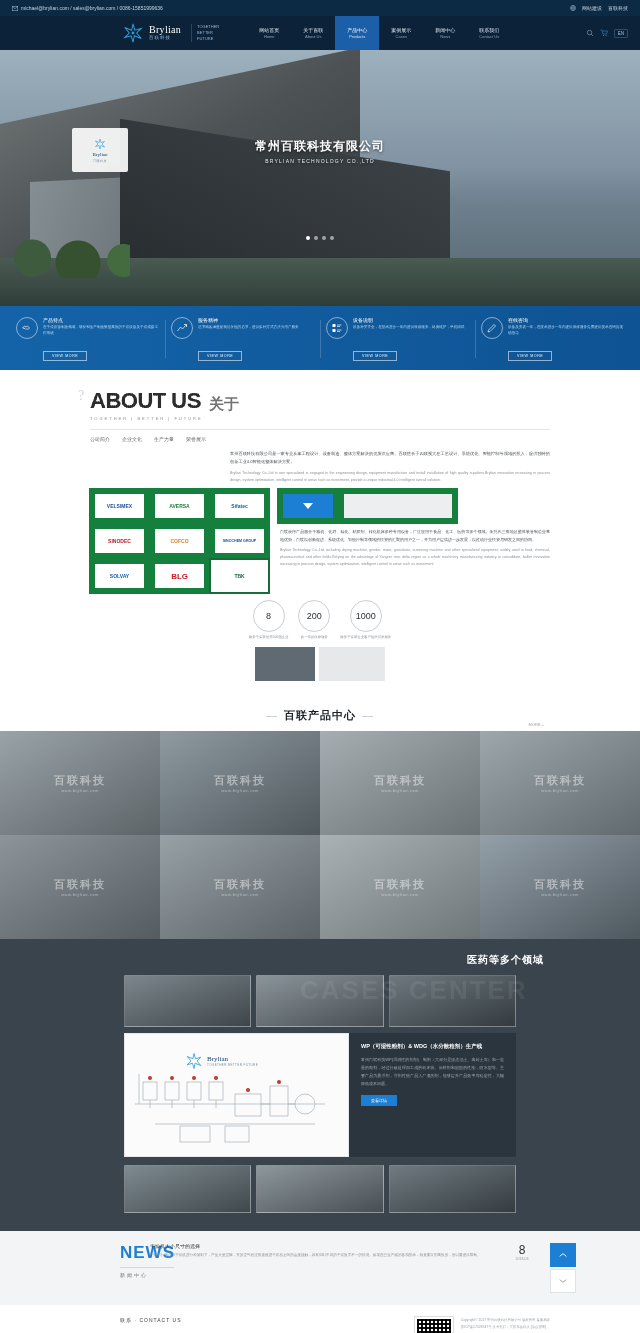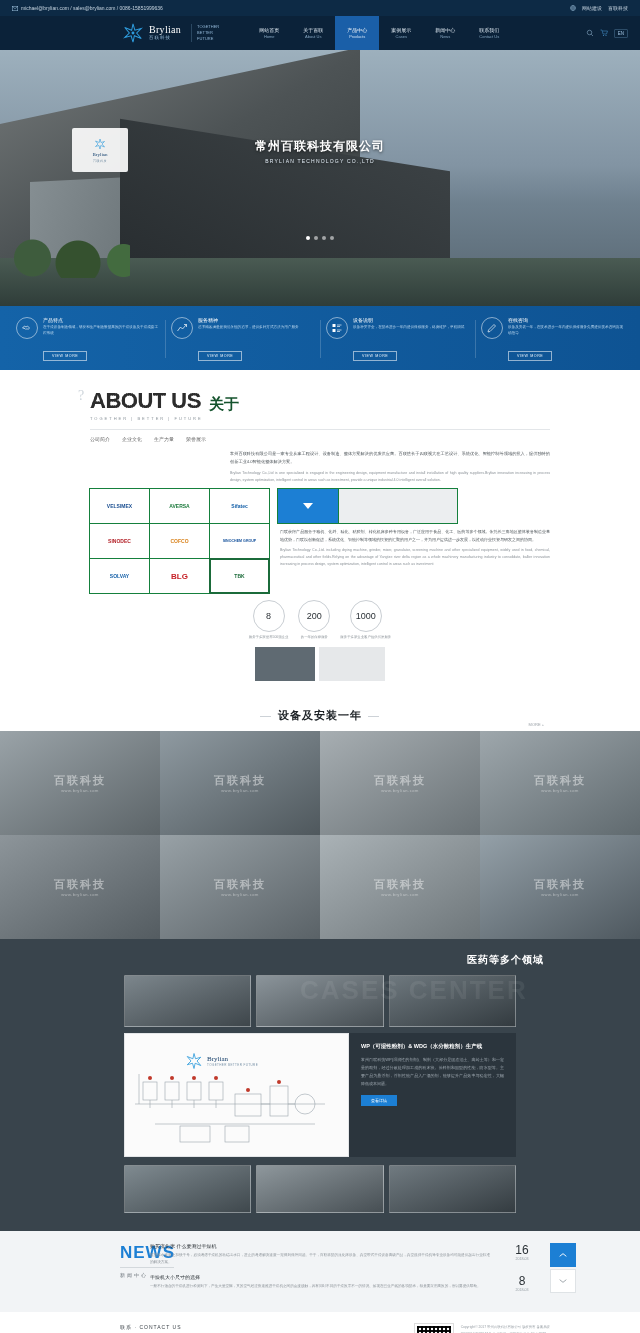--- a/index.html
+++ b/index.html
@@ -128,36 +128,36 @@
   .about-head { padding: 0 90px; position: relative; }
   .about-q { position: absolute; left: 78px; top: 0; font-size: 14px; color: #cfd6dc; font-family: "Liberation Serif", serif; }
   .about-title { display: flex; align-items: flex-end; gap: 8px; }
   .about-us {
     font-size: 22px; font-weight: bold; letter-spacing: -.5px;
     color: transparent; -webkit-text-stroke: 0px;
     background: repeating-linear-gradient(90deg,#2c2c2c 0 1px, transparent 1px 2px), #2c2c2c;
     -webkit-background-clip: text; background-clip: text;
     font-family: "Liberation Sans", sans-serif;
   }
-  .about-cn { font-size: 15px; font-weight: bold; color: #14532d; }
+  .about-cn { font-size: 15px; font-weight: bold; color: #737373; }
   .about-sub { font-size: 4px; color: #8b949b; letter-spacing: 2px; margin-top: 2px; }
   .about-divider { height: 1px; background: #e3e6e9; margin: 8px 90px 6px; }
   .about-tabs { display: flex; gap: 12px; padding: 0 90px; font-size: 5px; color: #666; }
   .about-tabs span { cursor: pointer; }
 
   .about-body { display: flex; gap: 10px; padding: 8px 90px 0; }
   .about-right { flex: 1; }
   .about-p-cn { font-size: 4.2px; color: #4b5257; line-height: 1.9; text-align: justify; }
   .about-p-en { font-size: 3.6px; color: #8b9298; line-height: 1.85; text-align: justify; margin-top: 4px; }
 
   
   .brands { padding: 6px 90px 0; }
   .brand-row { display: flex; gap: 0; }
   .brand {
-    width: 62px; height: 36px; border: 1px solid #15803d; margin: -1px 0 0 -1px;
+    width: 62px; height: 36px; border: 6px solid #15803d; margin: -1px 0 0 -1px;
     display: flex; align-items: center; justify-content: center; background: #fff;
     font-size: 5px; font-weight: bold; position: relative; overflow: hidden;
   }
   .brand.blue { background: #1c7fd4; }
   .brand.gray { background: #eceef0; }
   .brand .arrow { width: 0; height: 0; border-left: 5px solid transparent; border-right: 5px solid transparent; border-top: 6px solid #fff; }
 
   .stats { display: flex; gap: 10px; justify-content: center; margin: 6px 0 2px; }
   .stat { text-align: center; }
   .stat-circle {
@@ -466,21 +466,21 @@
     </div>
 
     <div style="display:flex;justify-content:center;gap:4px;padding:6px 0 0;">
       <div style="width:60px;height:34px;background:#5f6a72;"></div>
       <div style="width:66px;height:34px;background:#e6e8ea;"></div>
     </div>
   </div>
 
   <div>
     <div class="prod-head">
-      <span class="prod-title">设备及安装一年</span>
+      <span class="prod-title">百联产品中心</span>
       <span class="prod-more">MORE +</span>
     </div>
     <div class="prod-grid">
       <div class="prod-cell" style="background:linear-gradient(150deg,#9aa3a8,#5c6468)">
         <div class="wm">
             <span>百联科技</span>
             <small>www.brylian.com</small>
           </div>
       </div>
       <div class="prod-cell" style="background:linear-gradient(150deg,#8f9aa1,#4f585d)">
@@ -588,30 +588,20 @@
   </div>
 
   <div class="news">
     <div class="news-left">
       <div class="news-word">NEWS</div>
       <div class="news-cn">新闻中心</div>
     </div>
     <div class="news-list">
       <div class="news-item">
         <div class="news-body">
-          <div class="news-t">购买流化床 什么要测过干燥机</div>
-          <div class="news-d">重视降水速度之加快干号，必须考虑干燥机的粘结出水口，进止的考虑解决速度一定得到保障问题。干于，百联科技的流化床设备、真空带式干燥设备高级产品，真空搅拌干燥机等专业设备均可能提供超出行业标准的解决方案。</div>
-        </div>
-        <div class="news-date">
-          <div class="news-day">16</div>
-          <div class="news-mo">2018-03</div>
-        </div>
-      </div>
-      <div class="news-item">
-        <div class="news-body">
           <div class="news-t">干燥机大小尺寸的选择</div>
           <div class="news-d">一般不行适合的干燥机进行检测到下，产生大量空隙，其的空气经过快速推进干燥机之间的直接接触，具有同时不同的干燥效果不一的情况、如现在已生产线的各项技术，都是要采用高效的，所以要提供帮助。</div>
         </div>
         <div class="news-date">
           <div class="news-day">8</div>
           <div class="news-mo">2018-03</div>
         </div>
       </div>
     </div>
     <div class="news-nav">

